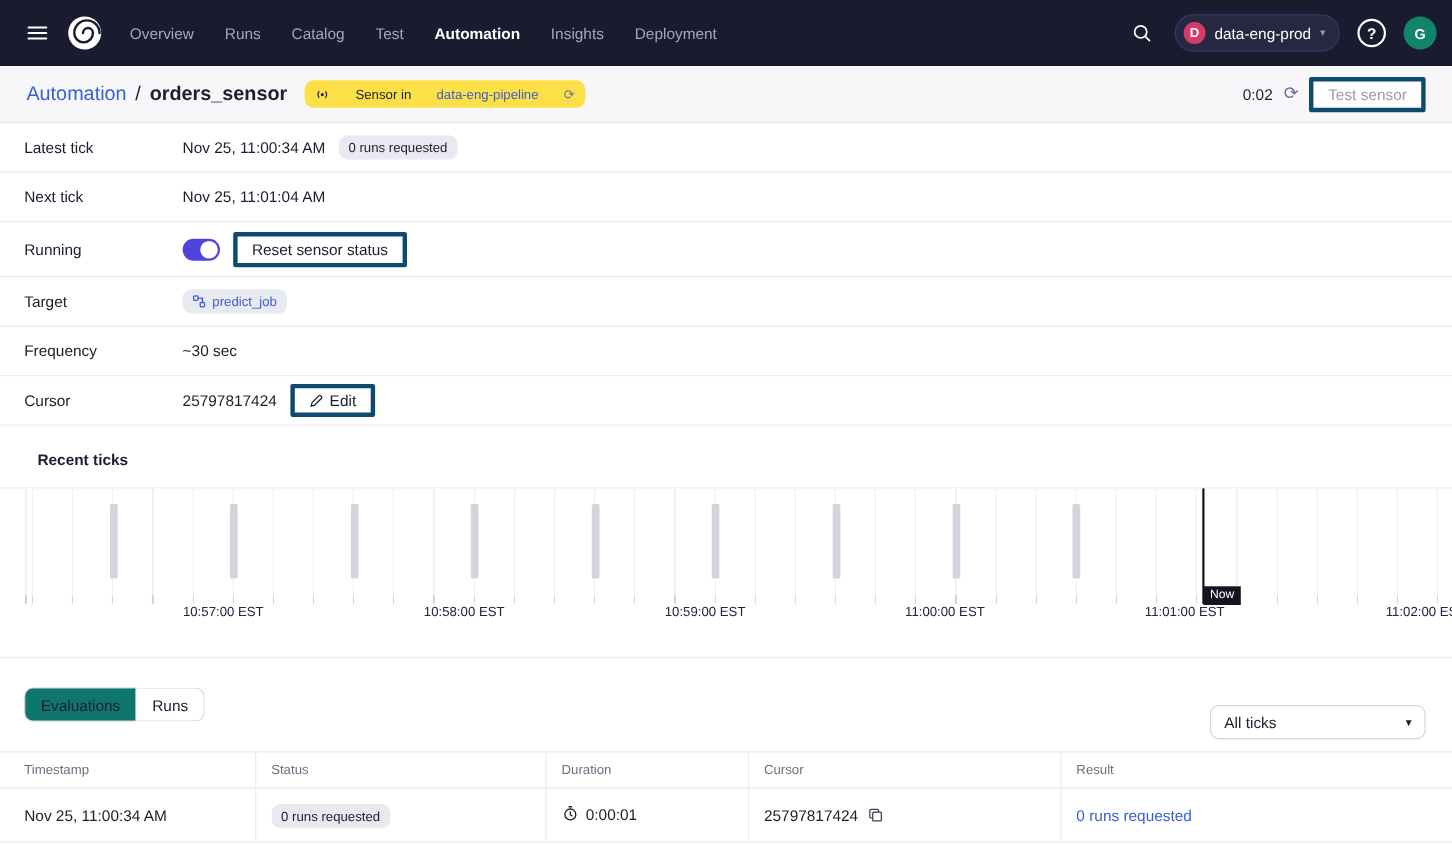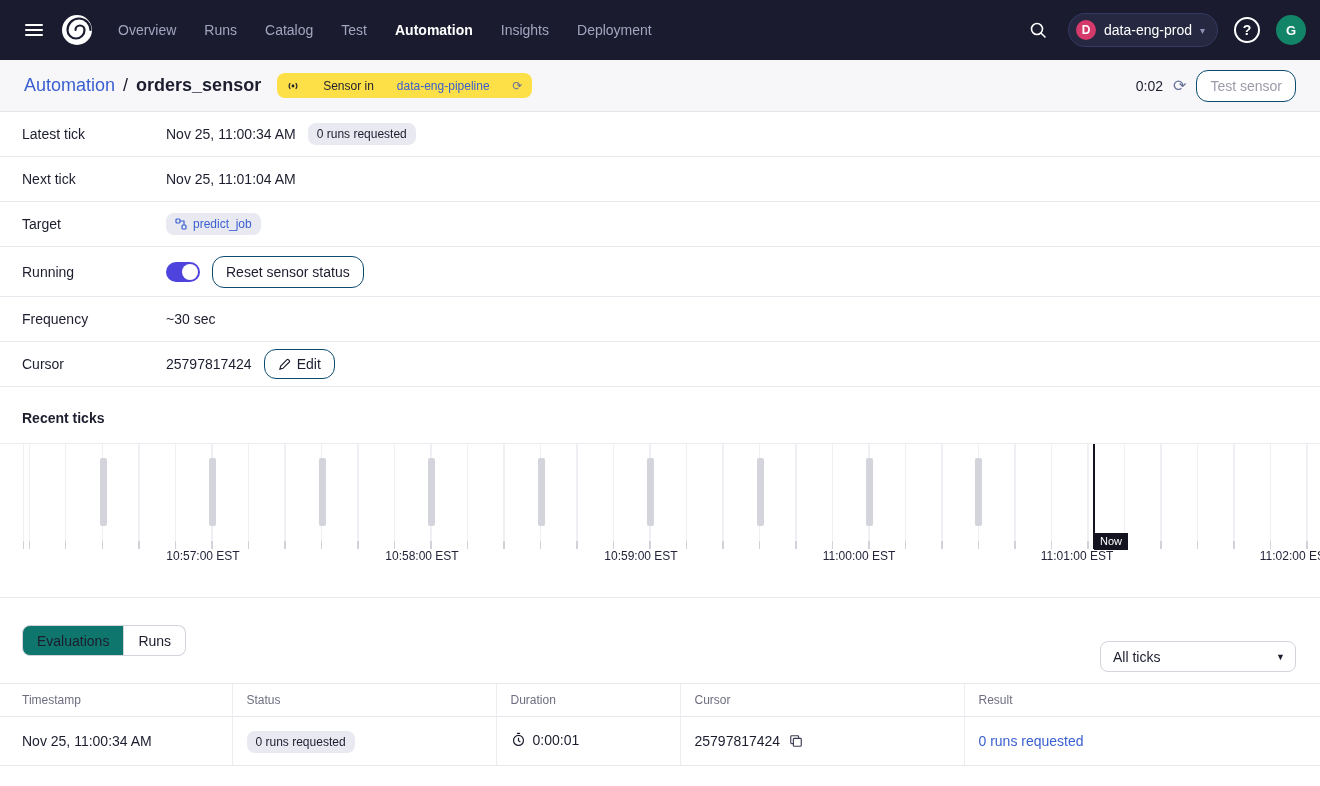--- a/index.html
+++ b/index.html
@@ -26,37 +26,37 @@
   .pagehead{height:52px;background:#f7f7fa;border-bottom:1px solid #e3e3ea;display:flex;align-items:center;padding:0 24px;gap:8px;}
   .crumb{color:var(--accent_blue);font-size:18px;cursor:pointer;}
   .crumb-sep{font-size:18px;}
   .page-title{font-size:18px;font-weight:700;}
   .sensor-pill{display:flex;align-items:center;gap:23px;background:#fde047;border-radius:8px;height:25px;padding:0 9px;font-size:12px;margin-left:8px;}
   .sensor-pill a{color:var(--accent_blue);cursor:pointer;}
   .pill-refresh{color:#6d7396;font-size:12px;line-height:1;}
   .head-right{margin-left:auto;display:flex;align-items:center;gap:10px;}
   .timer{font-size:14px;}
   .head-refresh{color:#667099;font-size:16px;cursor:pointer;line-height:1;}
-  .btn{background:#fff;border:1px solid #0c4a6e;border-radius:12px;height:32px;padding:0 13px;font-size:14px;cursor:pointer;color:#1c1d2e;}
+  .btn{background:#fff;border:4px solid #0c4a6e;border-radius:2px;height:32px;padding:0 13px;font-size:14px;cursor:pointer;color:#1c1d2e;}
   .btn.disabled{color:#9c9cab;}
   .btn.small{height:30px;display:inline-flex;align-items:center;gap:6px;}
 
   
   .drow{display:flex;align-items:center;min-height:45px;border-bottom:1px solid #e9e9ef;padding:0 24px 0 22px;}
   .drow.tall{min-height:50px;}
   .dlabel{flex:0 0 144px;font-size:14px;}
   .dvalue{display:flex;align-items:center;gap:12px;font-size:14px;}
   .badge{background:var(--badge_bg);border-radius:8px;padding:4px 9px;font-size:12px;color:#1c1d2e;white-space:nowrap;}
   .chip{display:inline-flex;align-items:center;gap:6px;background:var(--badge_bg);border-radius:8px;padding:4px 9px;font-size:12px;color:var(--accent_blue);cursor:pointer;border:none;}
   .toggle{width:34px;height:20px;border-radius:10px;background:var(--toggle_blue);position:relative;cursor:pointer;flex:none;}
   .toggle .knob{position:absolute;right:2px;top:2px;width:16px;height:16px;border-radius:50%;background:#fff;}
   .asset-link{display:inline-flex;align-items:center;gap:9px;color:var(--accent_blue);font-size:14px;cursor:pointer;}
 
   
-  .section-heading{height:56px;display:flex;align-items:center;padding:6px 0 0 22px;font-size:14px;font-weight:700;}
+  .section-heading{height:56px;display:flex;align-items:center;padding:6px 0 0 34px;font-size:14px;font-weight:700;}
   .timeline{position:relative;height:123px;border-top:1px solid #ececf1;}
   .tl-bars{position:absolute;left:0;top:0;width:1320px;height:97px;
     background-image:repeating-linear-gradient(to right,#f0f0f4 0 1px,transparent 1px 36.5px);
     background-position:29px 0;}
   .tl-bar{position:absolute;top:14px;width:7px;height:68px;border-radius:2px;background:var(--bar_gray);cursor:pointer;}
   .tl-ticks{position:absolute;left:0;top:97px;width:1320px;height:8px;
     background-image:repeating-linear-gradient(to right,#d2d2db 0 1px,transparent 1px 36.5px);
     background-position:29px 0;}
   .tl-labels{position:absolute;left:0;top:105px;width:1182px;height:18px;}
   .tl-label{position:absolute;transform:translateX(-50%);font-size:12px;color:#23243a;white-space:nowrap;}
@@ -157,40 +157,40 @@
       <span class="dlabel">Latest tick</span>
       <span class="dvalue">
         <span>Nov 25, 11:00:34 AM</span>
         <span class="badge">0 runs requested</span>
       </span>
     </div>
     <div class="drow">
       <span class="dlabel">Next tick</span>
       <span class="dvalue">Nov 25, 11:01:04 AM</span>
     </div>
+    <div class="drow tall">
+      <span class="dlabel">Running</span>
+      <span class="dvalue">
+        <div class="toggle">
+            <div class="knob"></div>
+          </div>
+        <button class="btn">Reset sensor status</button>
+      </span>
+    </div>
     <div class="drow">
       <span class="dlabel">Target</span>
       <span class="dvalue">
         <button class="chip">
           <svg width="12" height="12" viewBox="0 0 12 12" fill="none" stroke="currentColor" stroke-width="1.2">
             <rect x="1" y="1" width="4" height="4" rx="1"></rect>
             <rect x="7" y="7" width="4" height="4" rx="1"></rect>
             <path d="M5 3h4v4"></path>
           </svg>
           <span>predict_job</span>
         </button>
-      </span>
-    </div>
-    <div class="drow tall">
-      <span class="dlabel">Running</span>
-      <span class="dvalue">
-        <div class="toggle">
-            <div class="knob"></div>
-          </div>
-        <button class="btn">Reset sensor status</button>
       </span>
     </div>
     <div class="drow">
       <span class="dlabel">Frequency</span>
       <span class="dvalue">~30 sec</span>
     </div>
     <div class="drow">
       <span class="dlabel">Cursor</span>
       <span class="dvalue">
         <span>25797817424</span>

